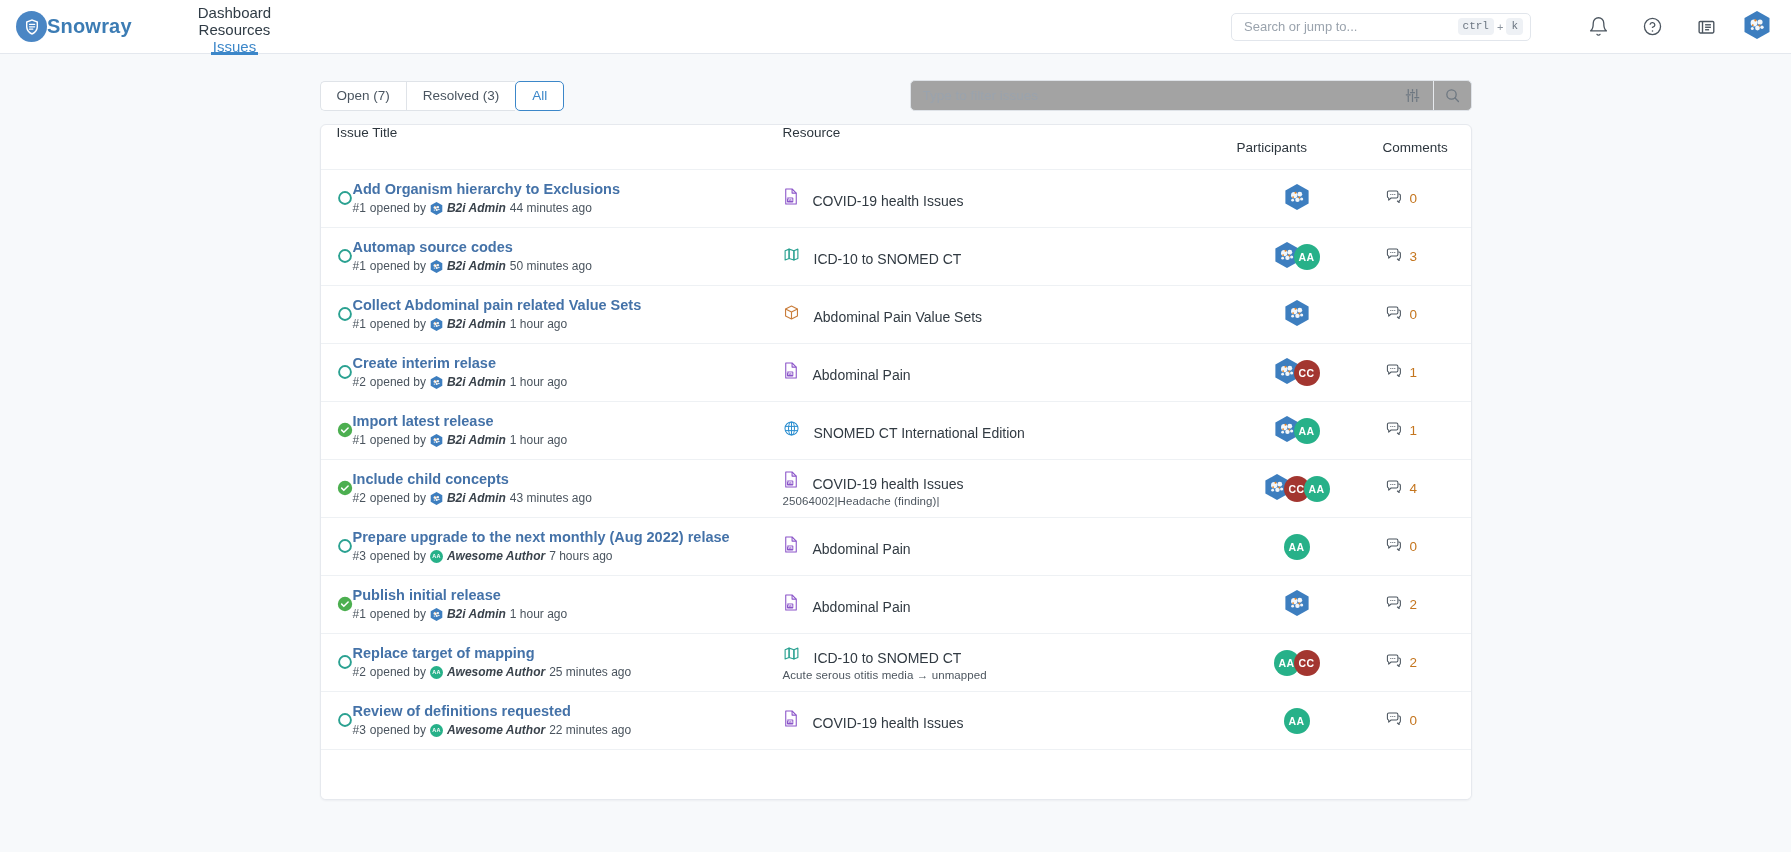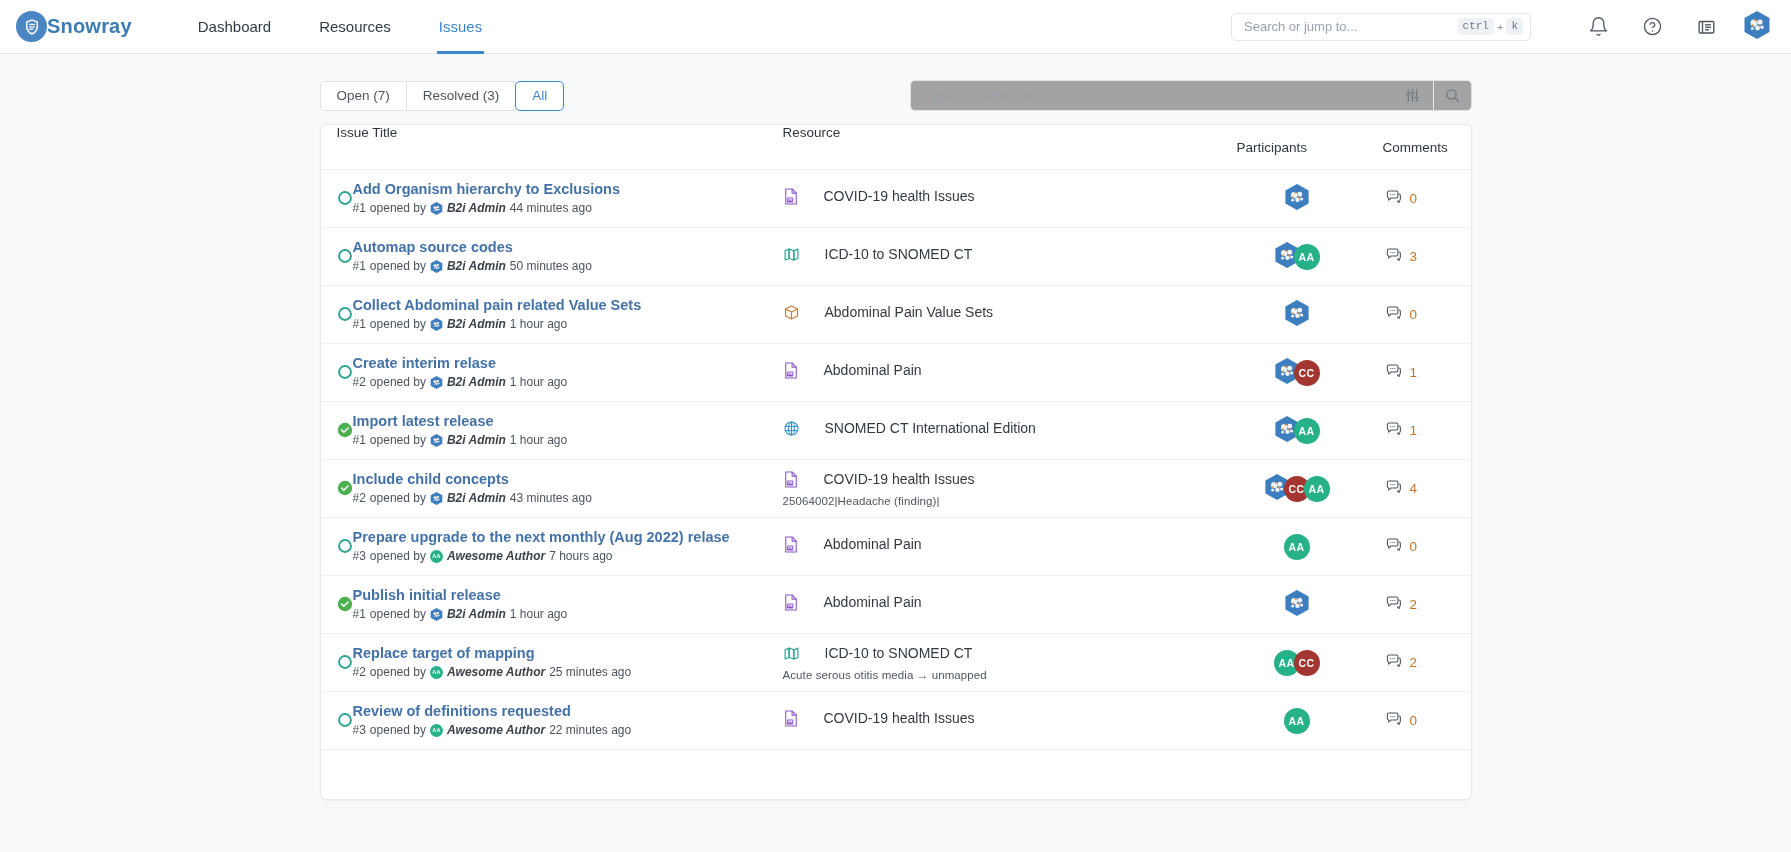--- a/index.html
+++ b/index.html
@@ -24,21 +24,21 @@
   .brand { display: flex; align-items: center; gap: 0; margin-right: 42px; }
   .brand-logo {
     width: 31px; height: 31px; border-radius: 50%;
     background: #4a86c4;
     display: flex; align-items: center; justify-content: center;
     flex: none;
   }
   .brand-name {
     font-size: 20px; color: #3c7cb4; font-weight: 600; letter-spacing: .2px;
   }
-  .nav { display: flex; align-items: center; height: 45px; }
+  .nav { display: flex; align-items: center; height: 45px; flex-direction: column; }
   .nav-item {
     font-size: 15px; color: #2f3b45; padding: 0 24px;
     height: 54px; display: flex; align-items: center;
     cursor: pointer; position: relative;
   }
   .nav-item.active { color: #3c87c9; }
   .nav-item.active::after {
     content: ""; position: absolute; left: 22px; right: 22px; bottom: 0;
     height: 3px; background: #3c87c9;
   }
@@ -152,21 +152,21 @@
     line-height: 1.25;
   }
   .issue-meta {
     font-size: 12px; color: #4a545e;
     display: flex; align-items: center; gap: 4px; line-height: 1.4;
   }
   .issue-meta .author { font-style: italic; font-weight: 600; color: #39424b; }
   .mini-avatar { flex: none; display: inline-flex; }
 
   .res-block { display: flex; flex-direction: column; gap: 3px; padding: 9px 0; }
-  .res-line { display: flex; align-items: flex-start; gap: 25px; }
+  .res-line { display: flex; align-items: flex-end; gap: 14px; }
   .res-name { font-size: 14px; color: #313a42; }
   .res-sub { font-size: 11.5px; color: #4d565f; padding-left: 0; letter-spacing: .1px;}
 
   .avatars { display: flex; align-items: center; }
   .avatars > * { margin-left: -6px; }
   .avatars > *:first-child { margin-left: 0; }
   .circ-avatar {
     width: 26px; height: 26px; border-radius: 50%;
     display: flex; align-items: center; justify-content: center;
     color: #fff; font-size: 10.5px; font-weight: 700; letter-spacing: .3px;

